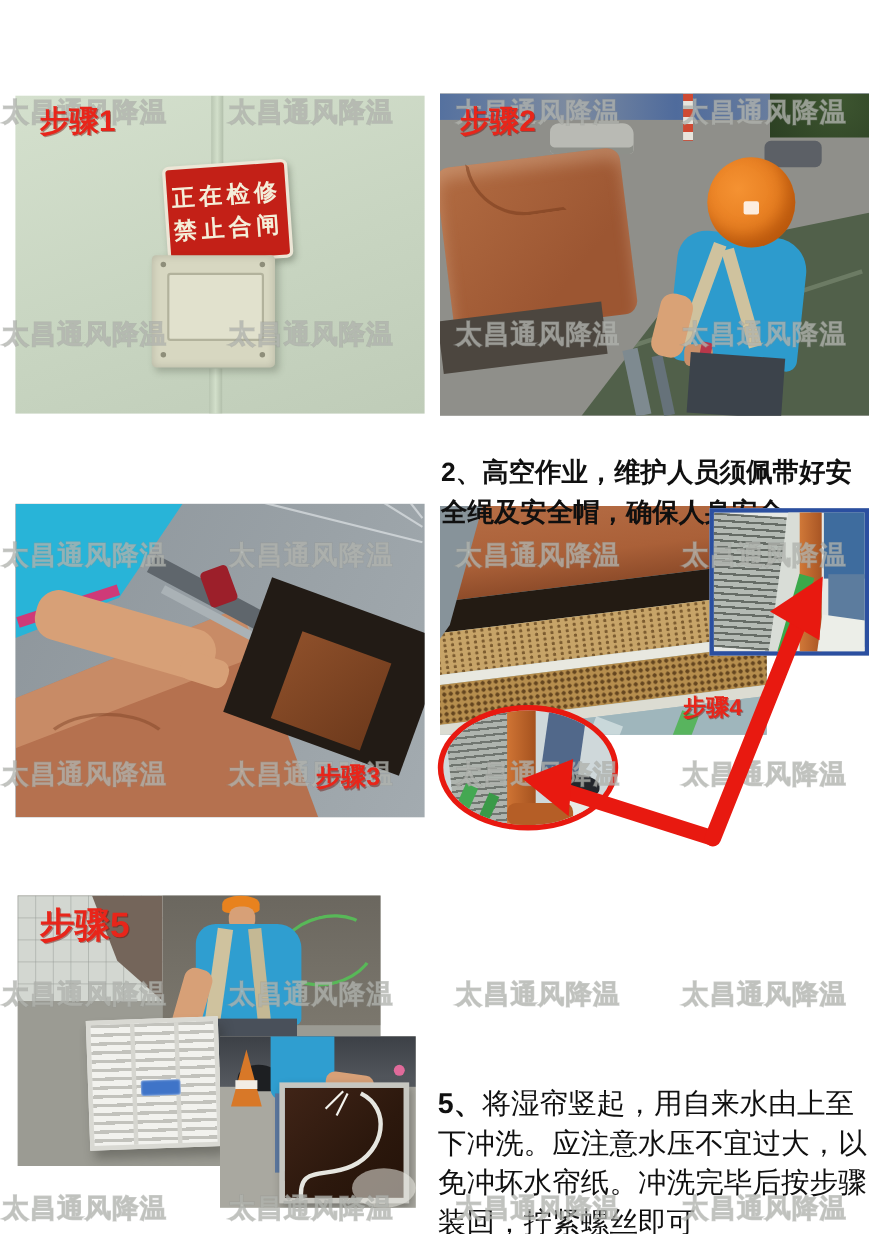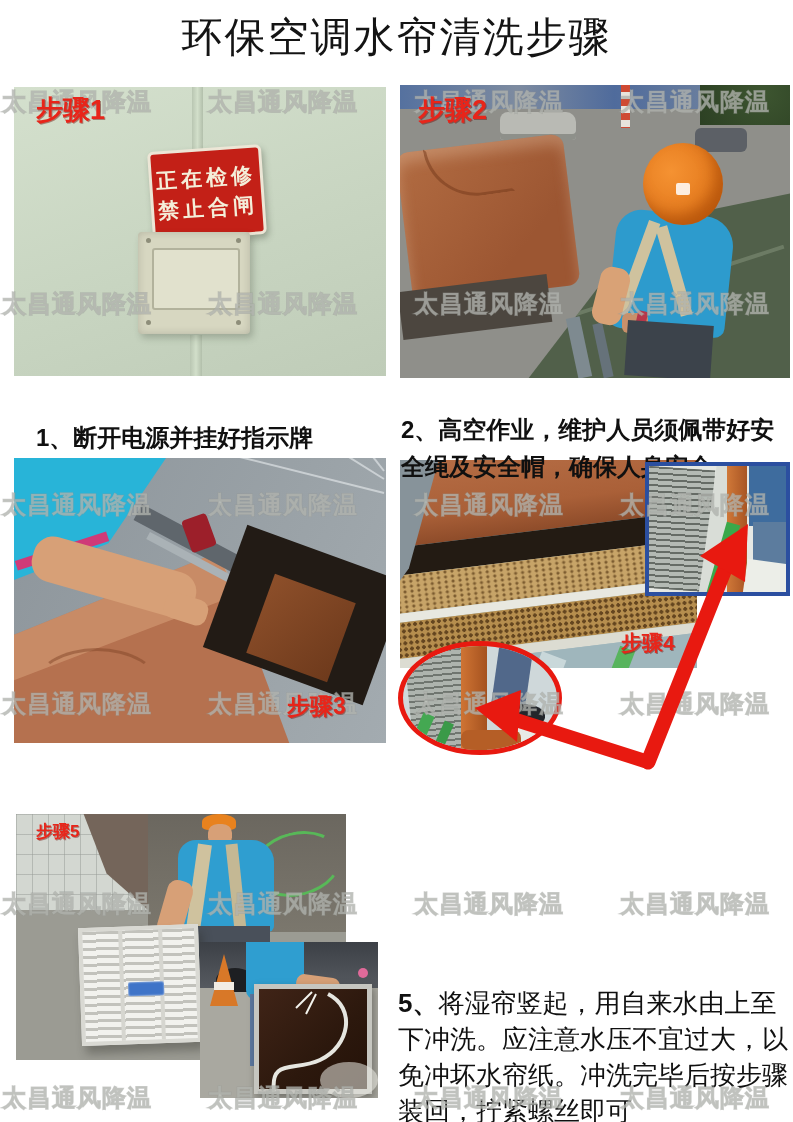--- a/index.html
+++ b/index.html
@@ -177,21 +177,20 @@
      background:linear-gradient(135deg,#402417 0%,#2c180d 60%,#241208 100%);
      box-shadow:2px 4px 8px rgba(30,30,25,.4);}
   .p5b-wet{left:120px;top:120px;width:58px;height:36px;background:rgba(235,235,228,.55);border-radius:50%;}
   .p5b-pink{left:158px;top:26px;width:10px;height:10px;background:#e06a9a;border-radius:50%;}
 </style>
 </head>
 <body>
 
 <div class="page">
 
-  <div class="title">环保空调水帘清洗步骤</div>
 
   <div class="ph" id="photo1">
     <div class="abs p1-pipe" style="left:178px;top:0;width:11px;height:72px;"></div>
     <div class="abs p1-pipe" style="left:176px;top:248px;width:12px;height:41px;"></div>
     <div class="abs p1-sign" style="left:136px;top:61px;width:108px;height:84px;">
       <span>正在检修</span>
       <span>禁止合闸</span>
     </div>
     <div class="abs p1-box" style="left:124px;top:145px;width:112px;height:102px;">
       <div class="abs p1-cover" style="left:14px;top:16px;width:84px;height:58px;"></div>
@@ -327,23 +326,22 @@
       <path d="M128,52 C156,66 150,104 120,118 C94,130 70,116 74,150" fill="none" stroke="#e6e6e0" stroke-width="4"></path>
       <line x1="112" y1="50" x2="96" y2="66" stroke="#f4f4ee" stroke-width="2"></line>
       <line x1="116" y1="52" x2="106" y2="72" stroke="#f4f4ee" stroke-width="2"></line>
     </svg>
   </div>
 
   <div class="step-label" style="left:36px;top:92px;font-size:27px;">步骤1</div>
   <div class="step-label" style="left:418px;top:92px;font-size:27px;">步骤2</div>
   <div class="step-label" style="left:287px;top:691px;font-size:23px;">步骤3</div>
   <div class="step-label" style="left:621px;top:629px;font-size:21px;">步骤4</div>
-  <div class="step-label" style="left:36px;top:820px;font-size:17px;">步骤5</div>
-
-  <p class="cap" id="cap1"><b>1、</b><span>断开电源并挂好指示牌</span></p>
+  <div class="step-label" style="left:36px;top:820px;font-size:32px;">步骤5</div>
+
   <p class="cap" id="cap2"><b>2、</b><span>高空作业，维护人员须佩带好安全绳及安全帽，确保人身安全。</span></p>
   <p class="cap" id="cap5"><b>5、</b><span>将湿帘竖起，用自来水由上至下冲洗。应注意水压不宜过大，以免冲坏水帘纸。冲洗完毕后按步骤装回，拧紧螺丝即可</span></p>
 
   <div class="wm-layer">
       <span class="wm" style="left: 2px; top: 86px;">太昌通风降温</span>
       <span class="wm" style="left: 208px; top: 86px;">太昌通风降温</span>
       <span class="wm" style="left: 414px; top: 86px;">太昌通风降温</span>
       <span class="wm" style="left: 620px; top: 86px;">太昌通风降温</span>
       <span class="wm" style="left: 2px; top: 288px;">太昌通风降温</span>
       <span class="wm" style="left: 208px; top: 288px;">太昌通风降温</span>

